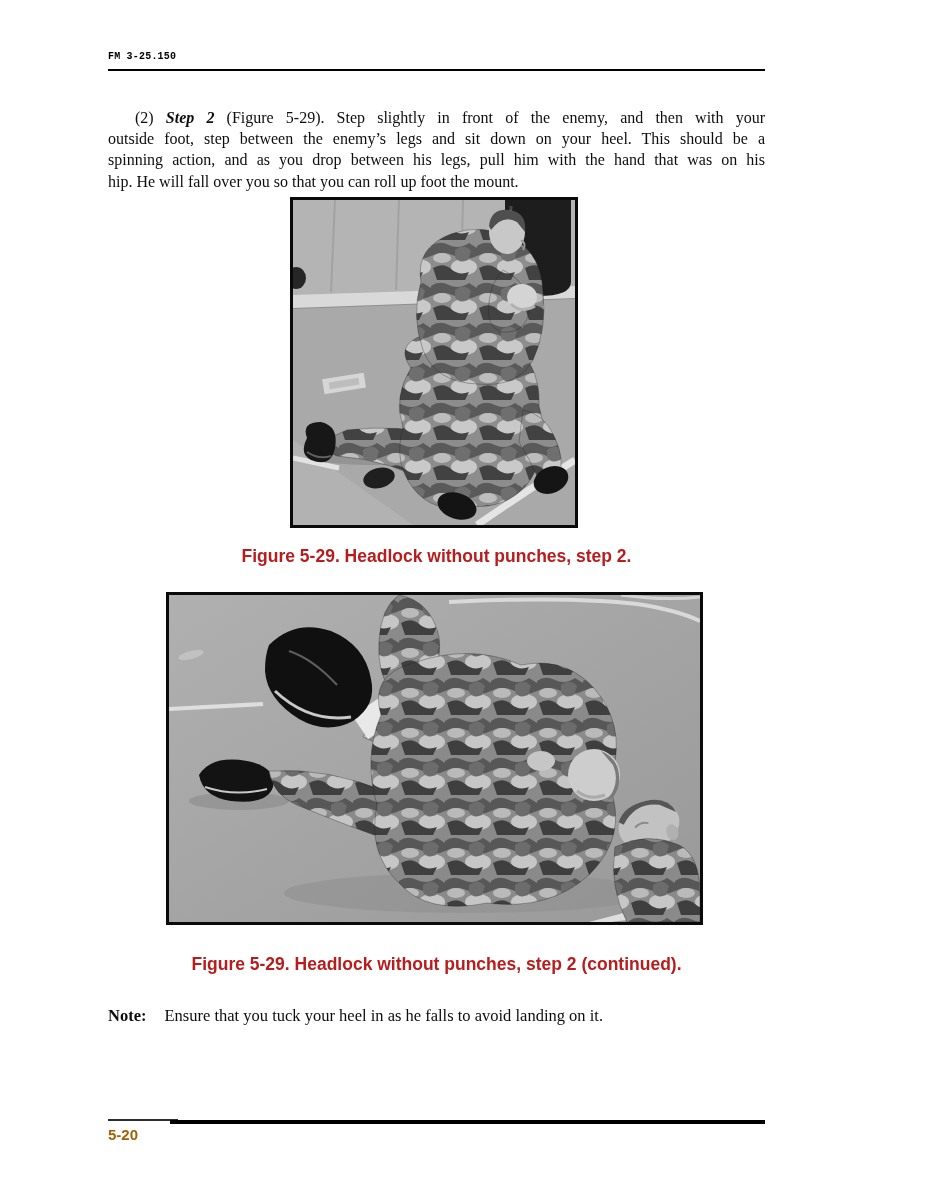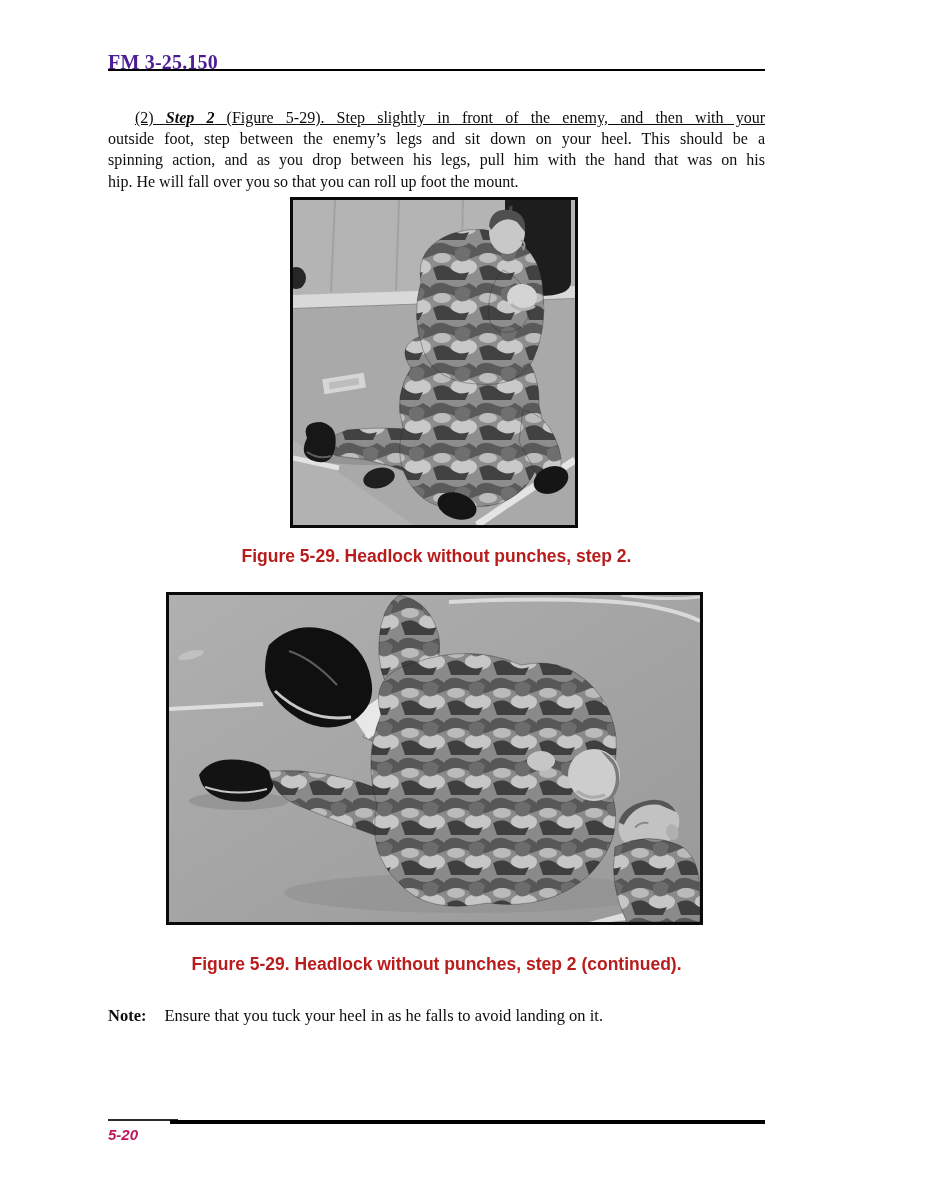--- a/index.html
+++ b/index.html
@@ -1,44 +1,44 @@
 <!DOCTYPE html>
 <html><head>
 <meta charset="utf-8">
 <style>
   html,body{margin:0;padding:0;background:#ffffff;}
   .page{position:relative;width:926px;height:1198px;background:#ffffff;overflow:hidden;
         font-family:"Liberation Serif", serif;color:#0d0d0d;}
   
-  .doc-number{position:absolute;left:108px;top:51px;font-family:Liberation Serif, serif;
-        font-weight:700;font-size:20px;letter-spacing:.2px;color:#4c1d95;}
+  .doc-number{position:absolute;left:108px;top:51px;font-family:Liberation Mono, monospace;
+        font-weight:700;font-size:10px;letter-spacing:.2px;color:#000000;}
   .header-rule{position:absolute;left:108px;top:69px;width:657px;height:2px;background:#000;}
   
   .body-par{position:absolute;left:108px;top:107px;width:657px;font-size:16px;line-height:21.2px;}
   .jline{display:block;text-align:justify;text-align-last:justify;white-space:nowrap;}
-  .jline.first{text-indent:27px;text-decoration:underline;}
+  .jline.first{text-indent:27px;}
   .jline.last{text-align-last:left;white-space:normal;}
   .bi{font-weight:700;font-style:italic;}
   
   .photo-frame{position:absolute;border:3px solid #0a0a0a;background:#a9a9a9;}
   .photo-frame svg{display:block;}
   #photo1{left:290px;top:197px;width:282px;height:325px;}
   #photo2{left:166px;top:592px;width:531px;height:327px;}
   .caption{position:absolute;left:108px;width:657px;text-align:center;
         font-family:"Liberation Sans",sans-serif;font-weight:700;font-size:17.5px;color:#b91c1c;}
   #caption1{top:546px;}
   #caption2{top:942px;margin-top:12px;}
   
   .note-line{position:absolute;left:108px;top:1006px;width:657px;font-size:16.5px;}
   .note-label{font-weight:700;margin-right:18px;}
   
   .footer-rule-thin{position:absolute;left:108px;top:1119px;width:70px;height:2px;background:#2c2c2c;}
   .footer-rule-thick{position:absolute;left:170px;top:1120px;width:595px;height:4px;background:#000;}
   .page-number{position:absolute;left:108px;top:1126px;font-family:"Liberation Sans",sans-serif;
-        font-weight:700;font-size:15px;color:#be185d;font-style:italic;}
+        font-weight:700;font-size:15px;color:#a16207;}
 </style>
 </head>
 <body>
 
 <div class="page">
 
   <div class="doc-number">FM 3-25.150</div>
   <div class="header-rule"></div>
 
   <div class="body-par">

